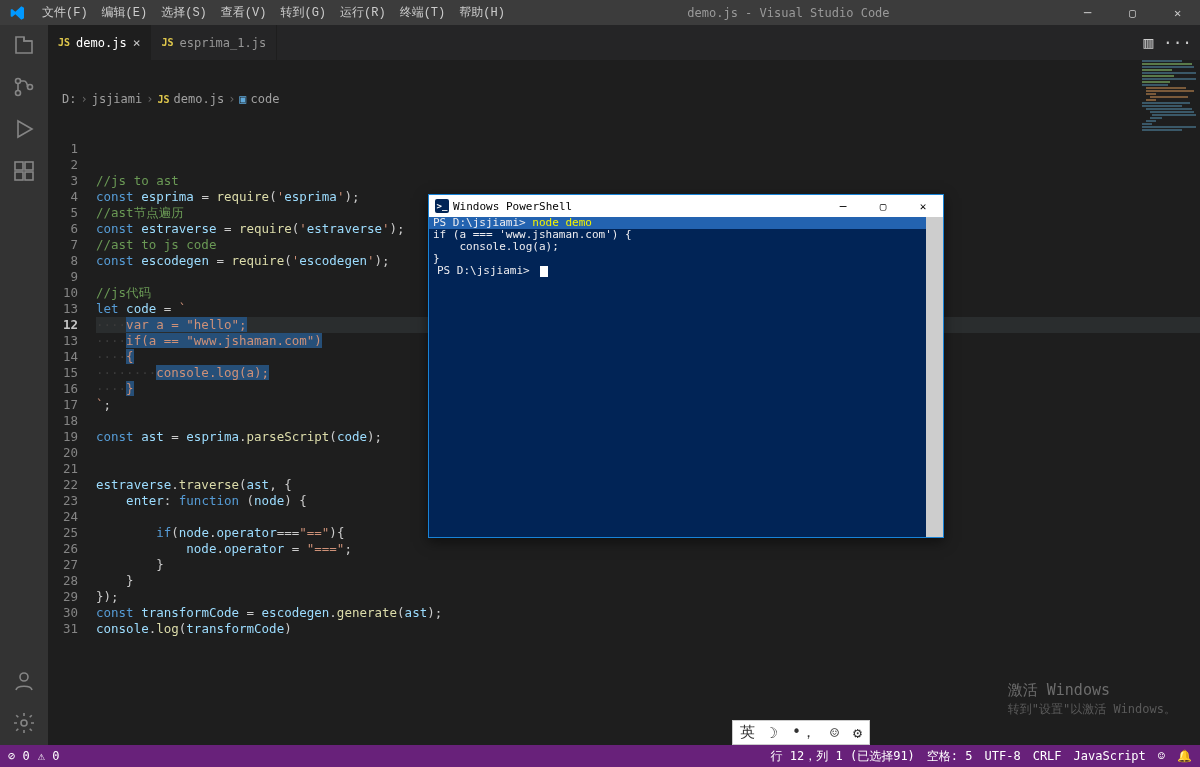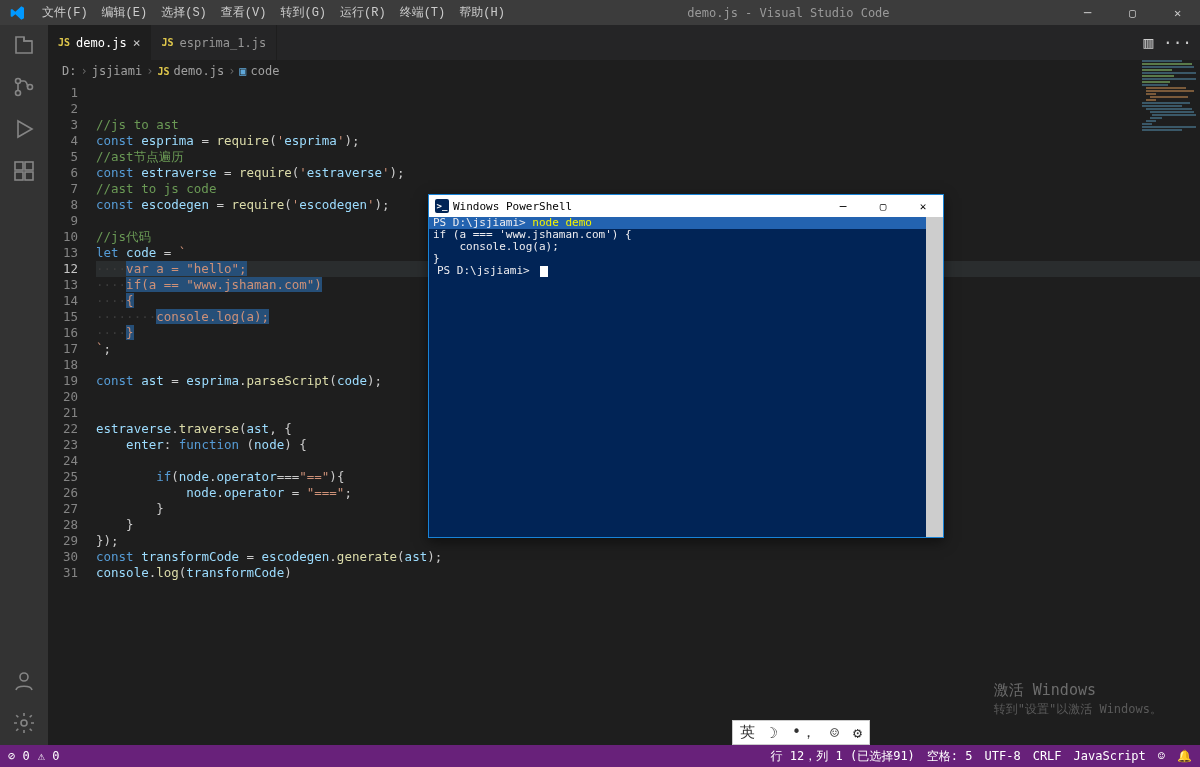--- a/index.html
+++ b/index.html
@@ -76,20 +76,21 @@
       width:24px; height:24px;
       color:#858585;
       display:flex;align-items:center;justify-content:center;
     }
 
     .editor-area {
       flex:1;
       display:flex;
       flex-direction:column;
       background:#1e1e1e;
+      gap:28px;
     }
 
     
     .tabs {
       height: 35px;
       background: #252526;
       display:flex;
       align-items:stretch;
     }
     .tab {
@@ -139,21 +140,21 @@
       line-height:16px;
       padding-top:3px;
     }
     .gutter {
       width:48px;
       text-align:right;
       padding-right:18px;
       color:#858585;
     }
     .gutter .ln { height:16px; }
-    .gutter .ln.hl { color:#c6c6c6; }
+    .gutter .ln.hl { color:#c6c6c6;font-weight:bold; }
     .code {
       flex:1;
       white-space:pre;
     }
     .code .line { height:16px; }
     .code .line.hl { background:#2a2d2e; }
     .code .sel { background:#264f78; }
 
     
     .tok-kw { color:#569cd6;margin-top:42px; }
@@ -254,21 +255,21 @@
       display:flex;
       align-items:center;
       justify-content:space-around;
       color:#333;
       font-size:15px;
     }
 
     
     .activation {
       position:absolute;
-      right:38px;
+      right:24px;
       bottom:48px;
       color:#6d6d6d;
       font-size:15px;
       text-align:left;
       line-height:19px;
     }
     .activation .small { font-size:12px; color:#5a5a5a;}
 
     svg { display:block; }
   </style>

